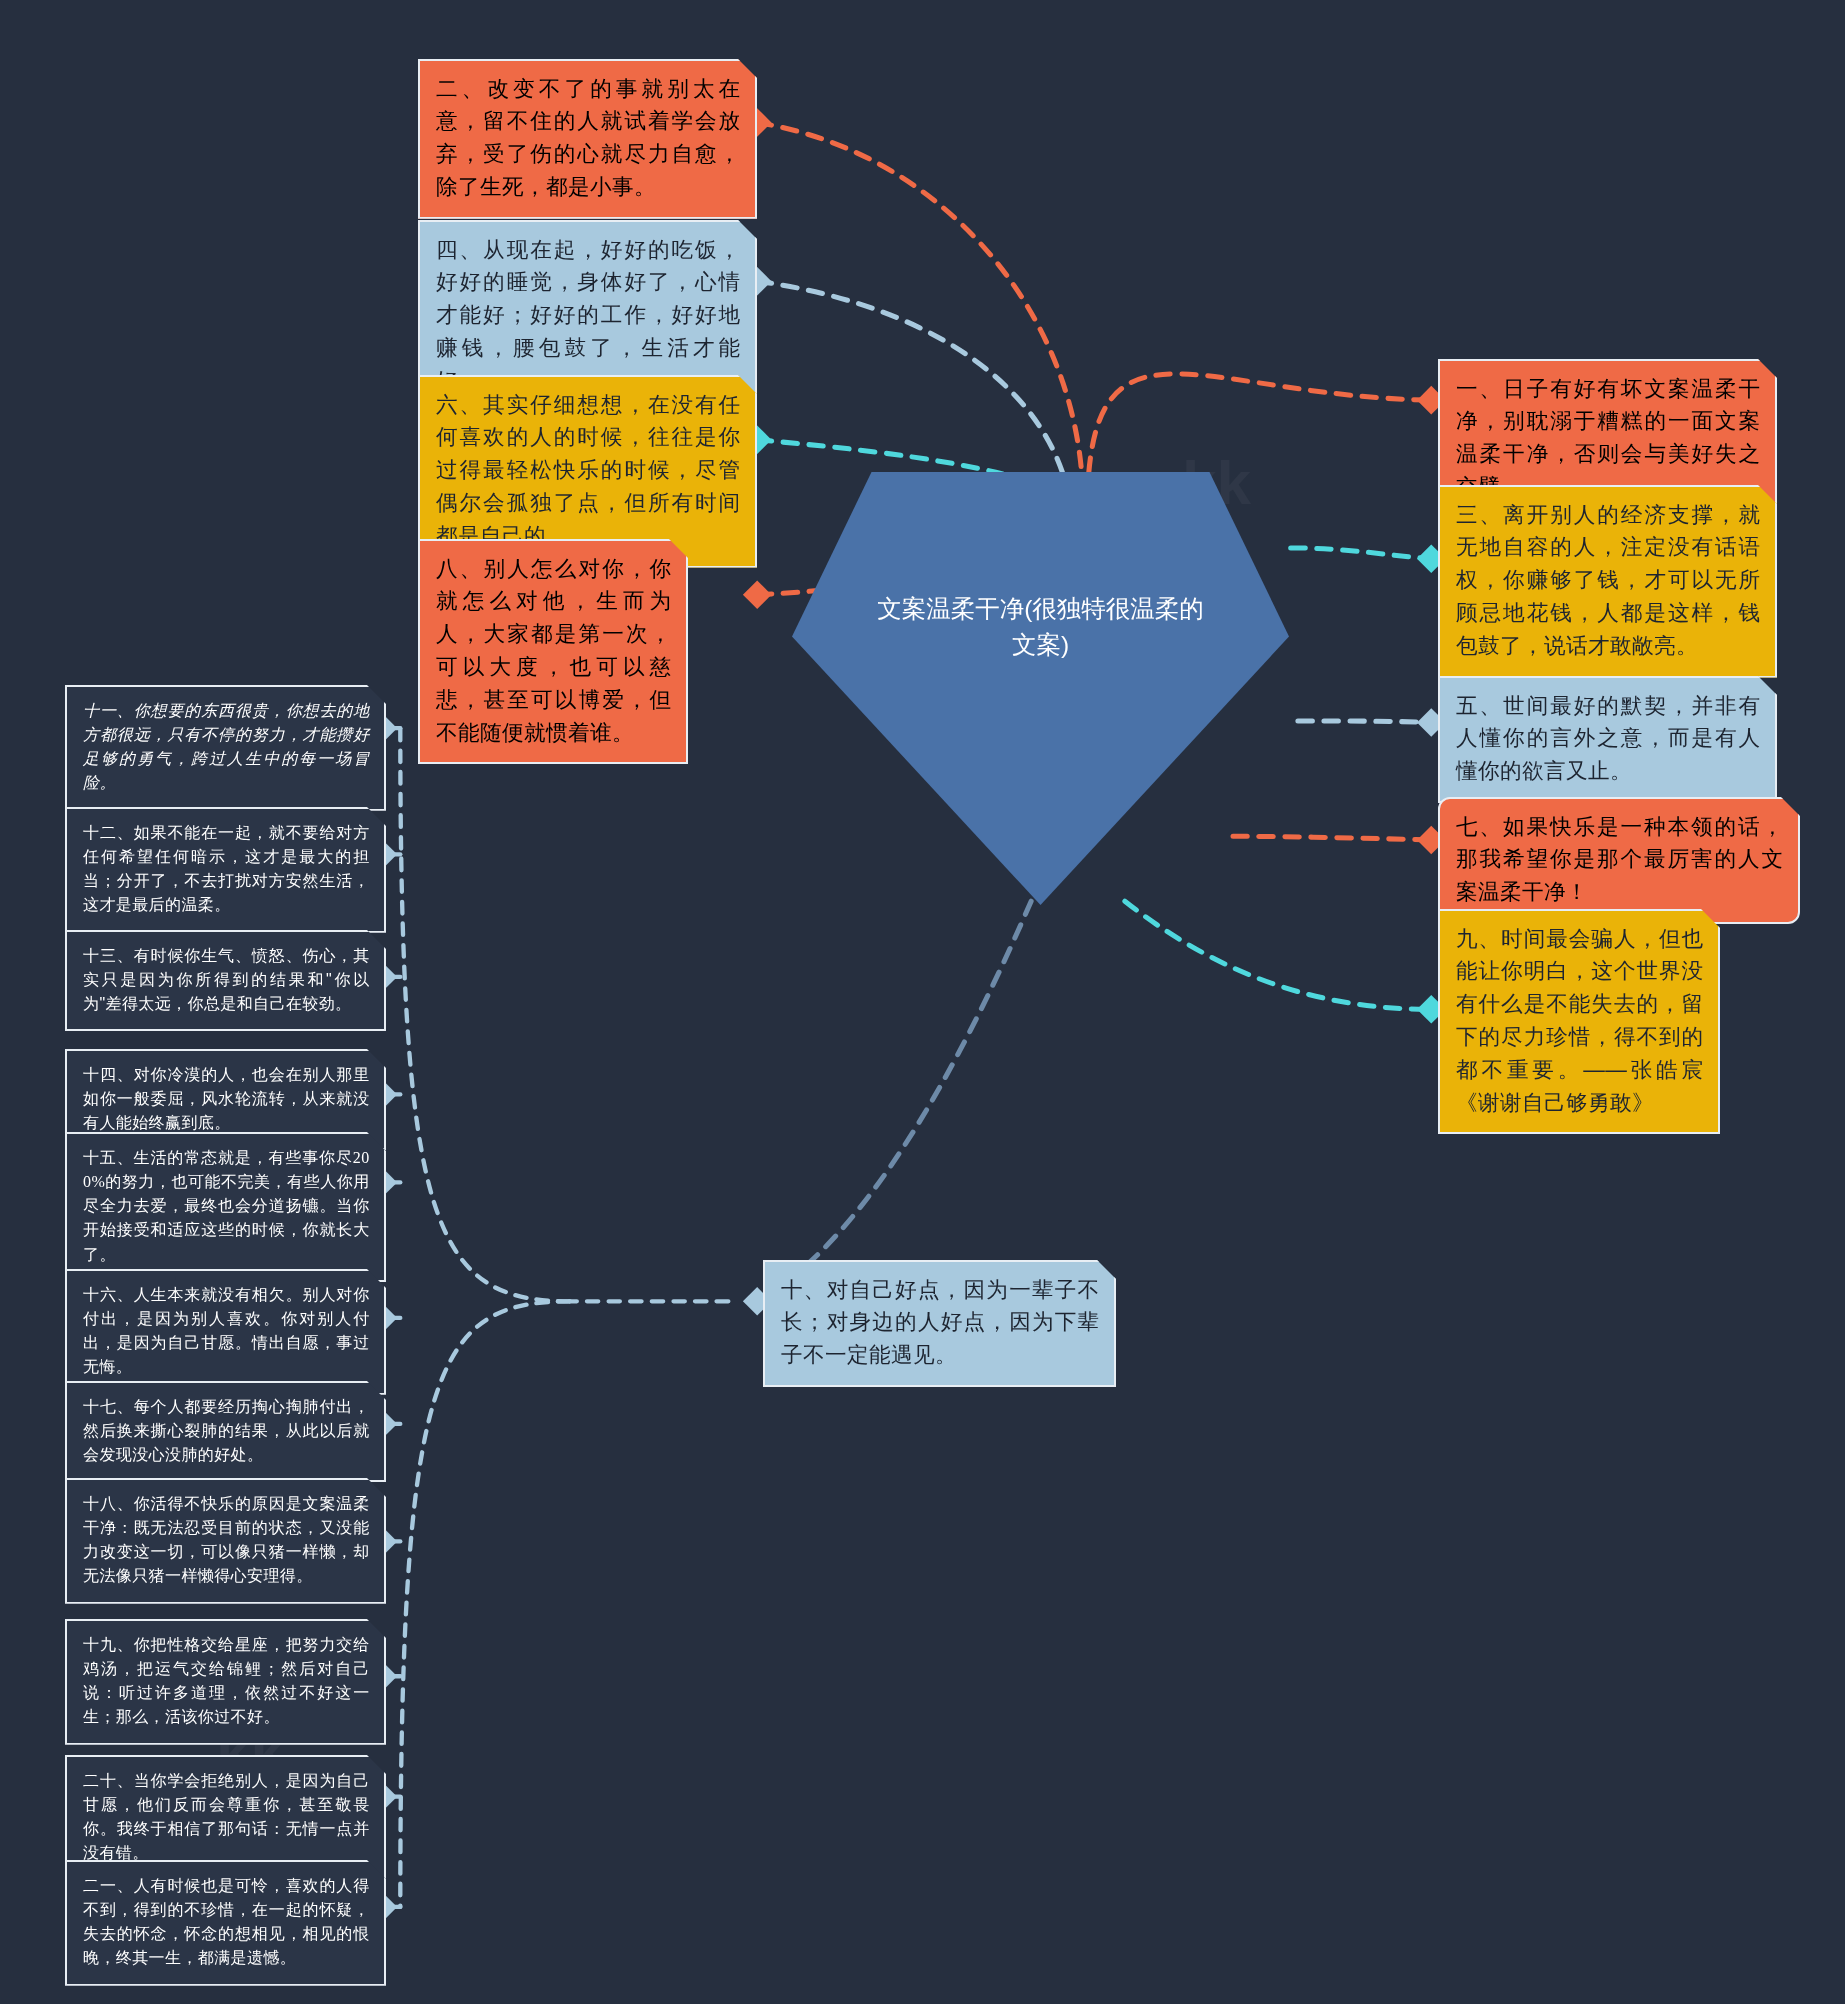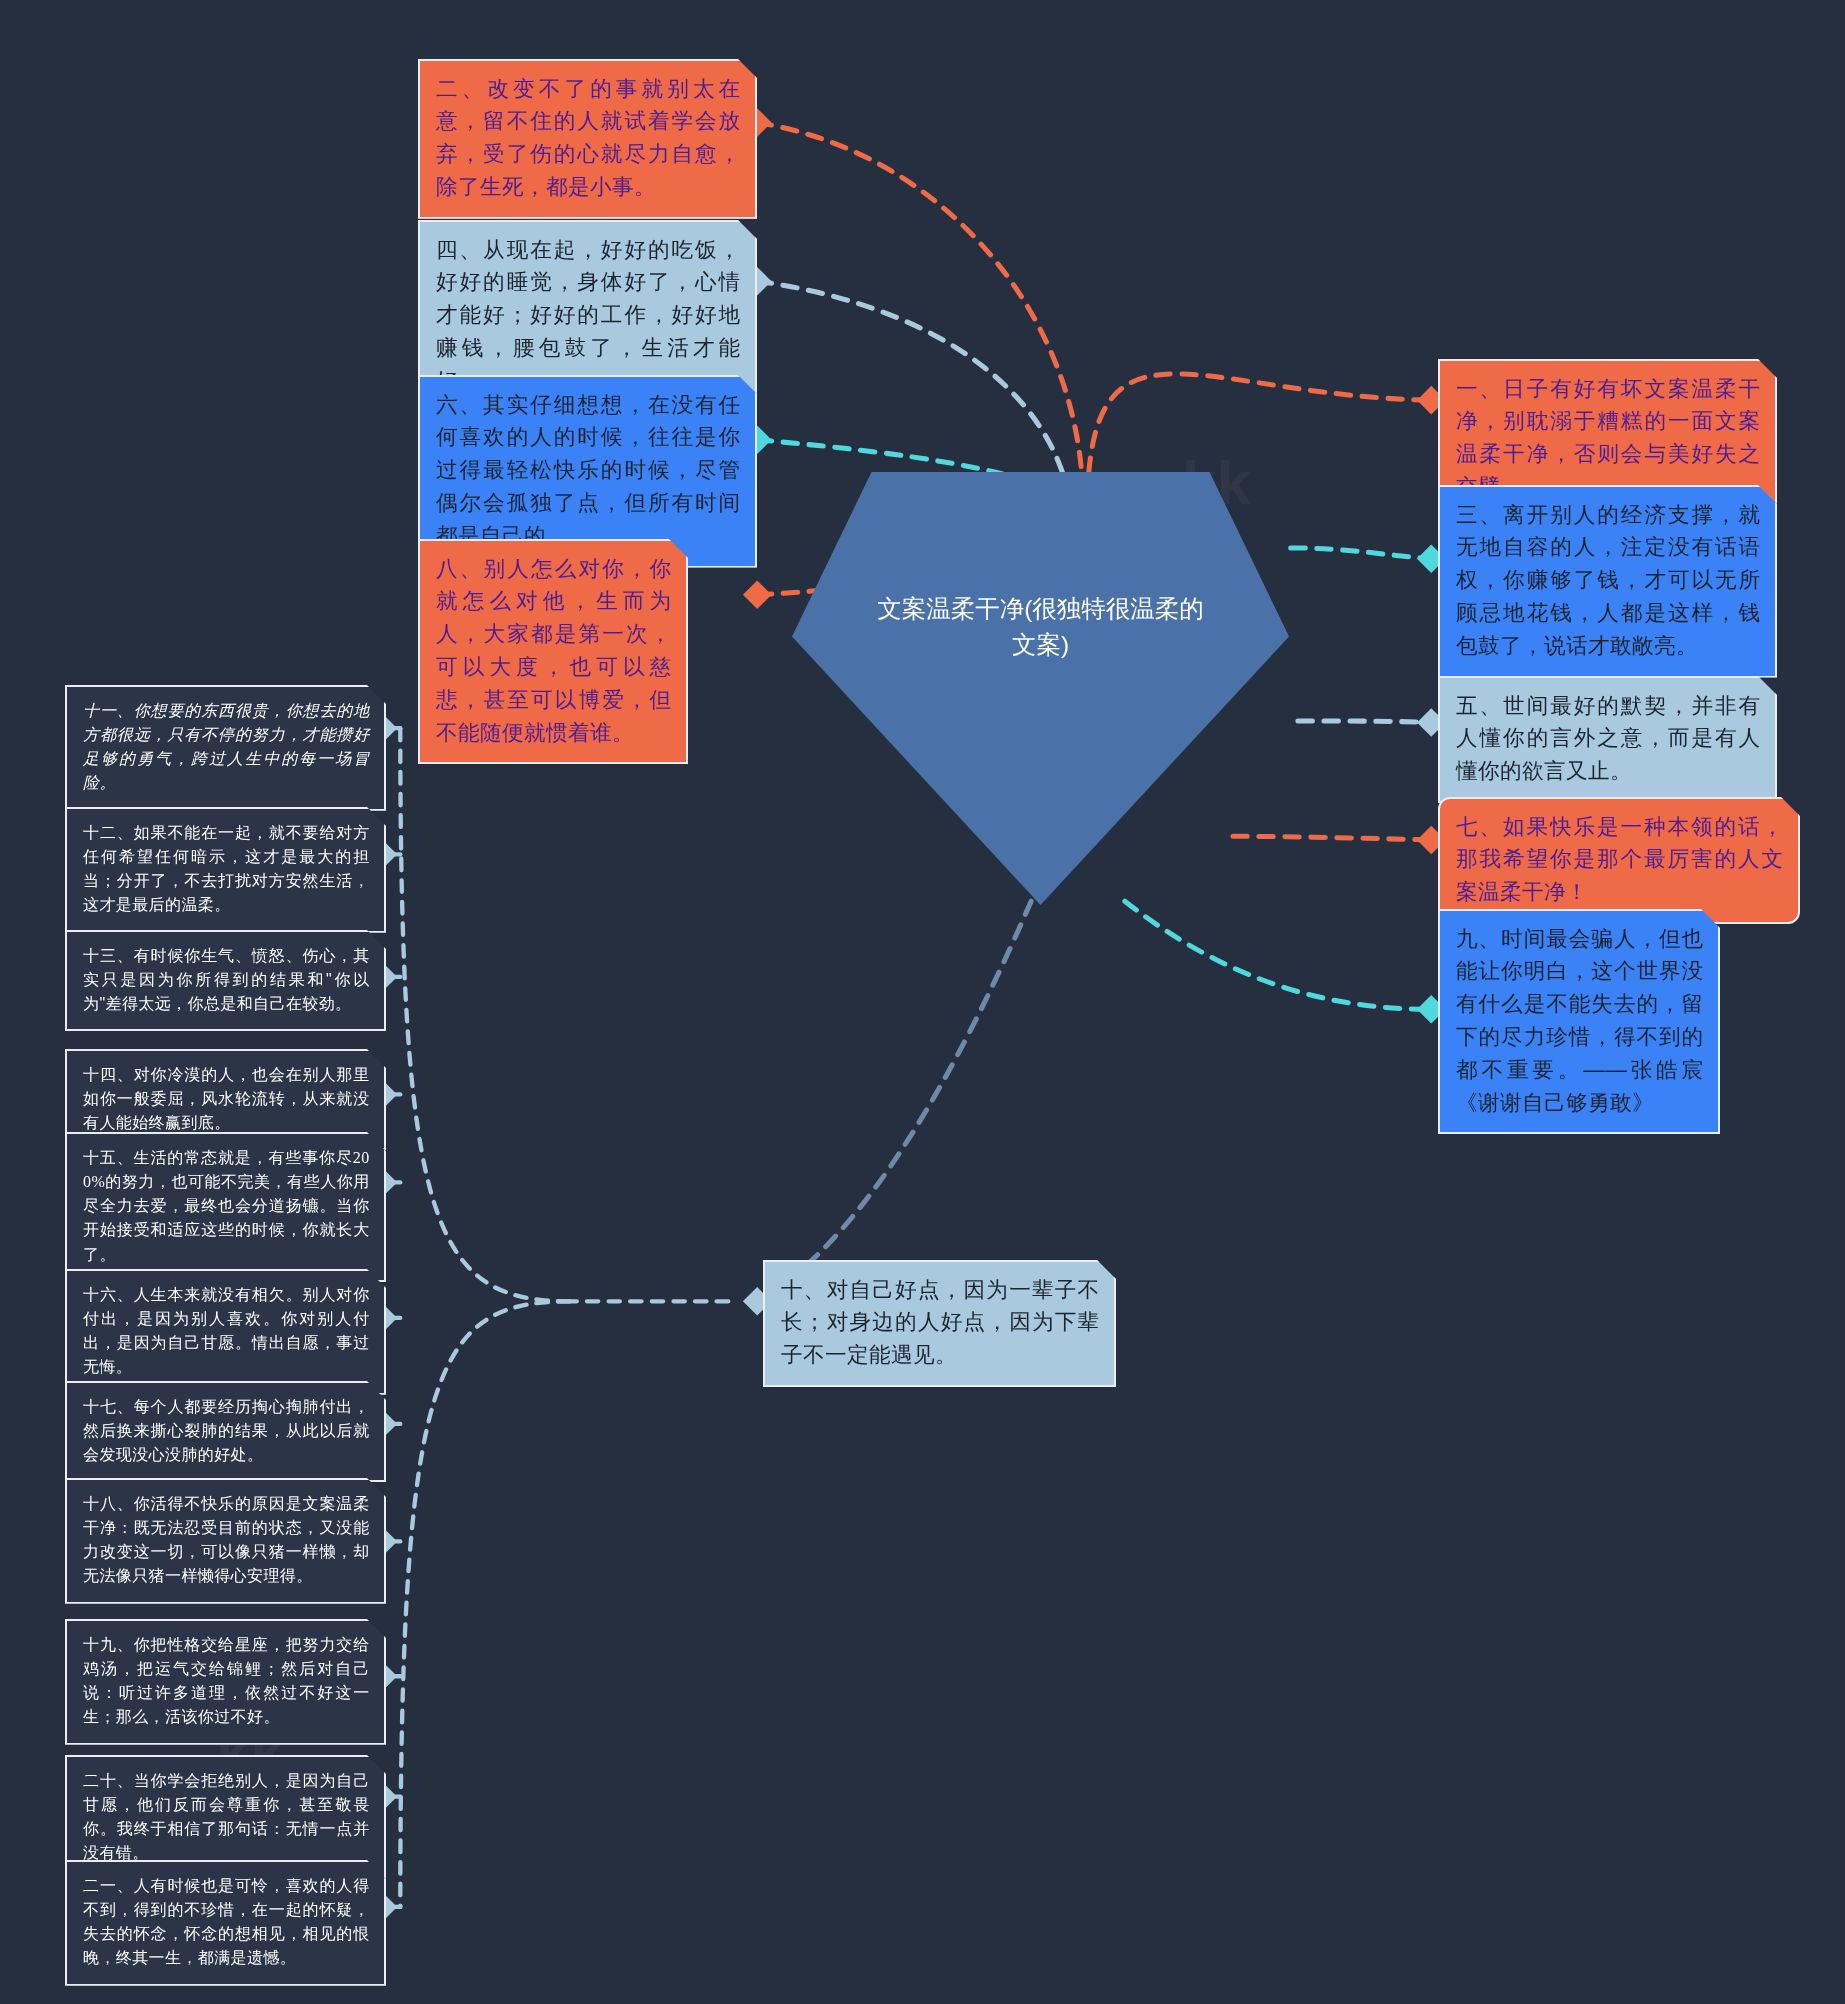--- a/index.html
+++ b/index.html
@@ -21,22 +21,22 @@
     line-height:1.52;
     letter-spacing:0.4px;
     text-align:justify;
     word-break:break-all;
   }
   
   .node.notch{
     clip-path:polygon(0 0, calc(100% - 19px) 0, 100% 19px, 100% 100%, 0 100%);
   }
 
-  .orange{background:#ef6a46;color:#4c1d95;}
-  .cyan{background:#3b82f6;color:#1d2430;}
+  .orange{background:#ef6a46;color:#000000;}
+  .cyan{background:#eab308;color:#1d2430;}
   .steel{background:#a8c9de;color:#1d2430;}
   .dark{background:#2b3547;color:#ffffff;border:2.2px solid #e8eef4;}
 
   .center{
     position:absolute;
     left:792px;top:472px;
     width:497px;height:433px;
     background:#4a72a8;
     border:0;
     clip-path:polygon(50% 100%, 0 38%, 16% 0, 84% 0, 100% 38%);

